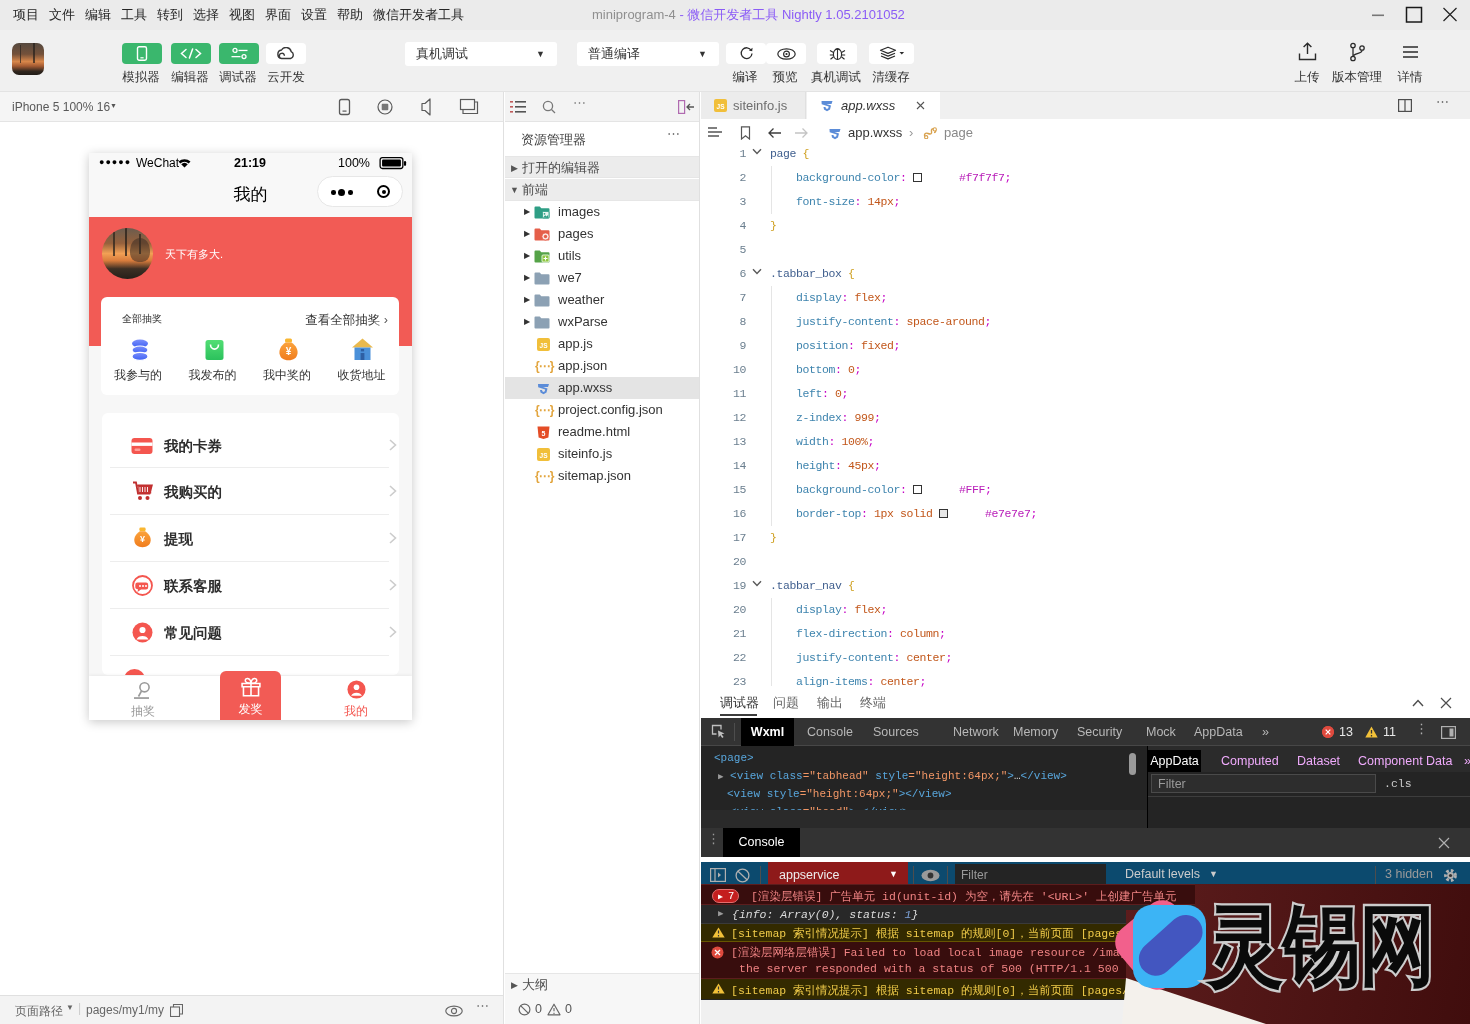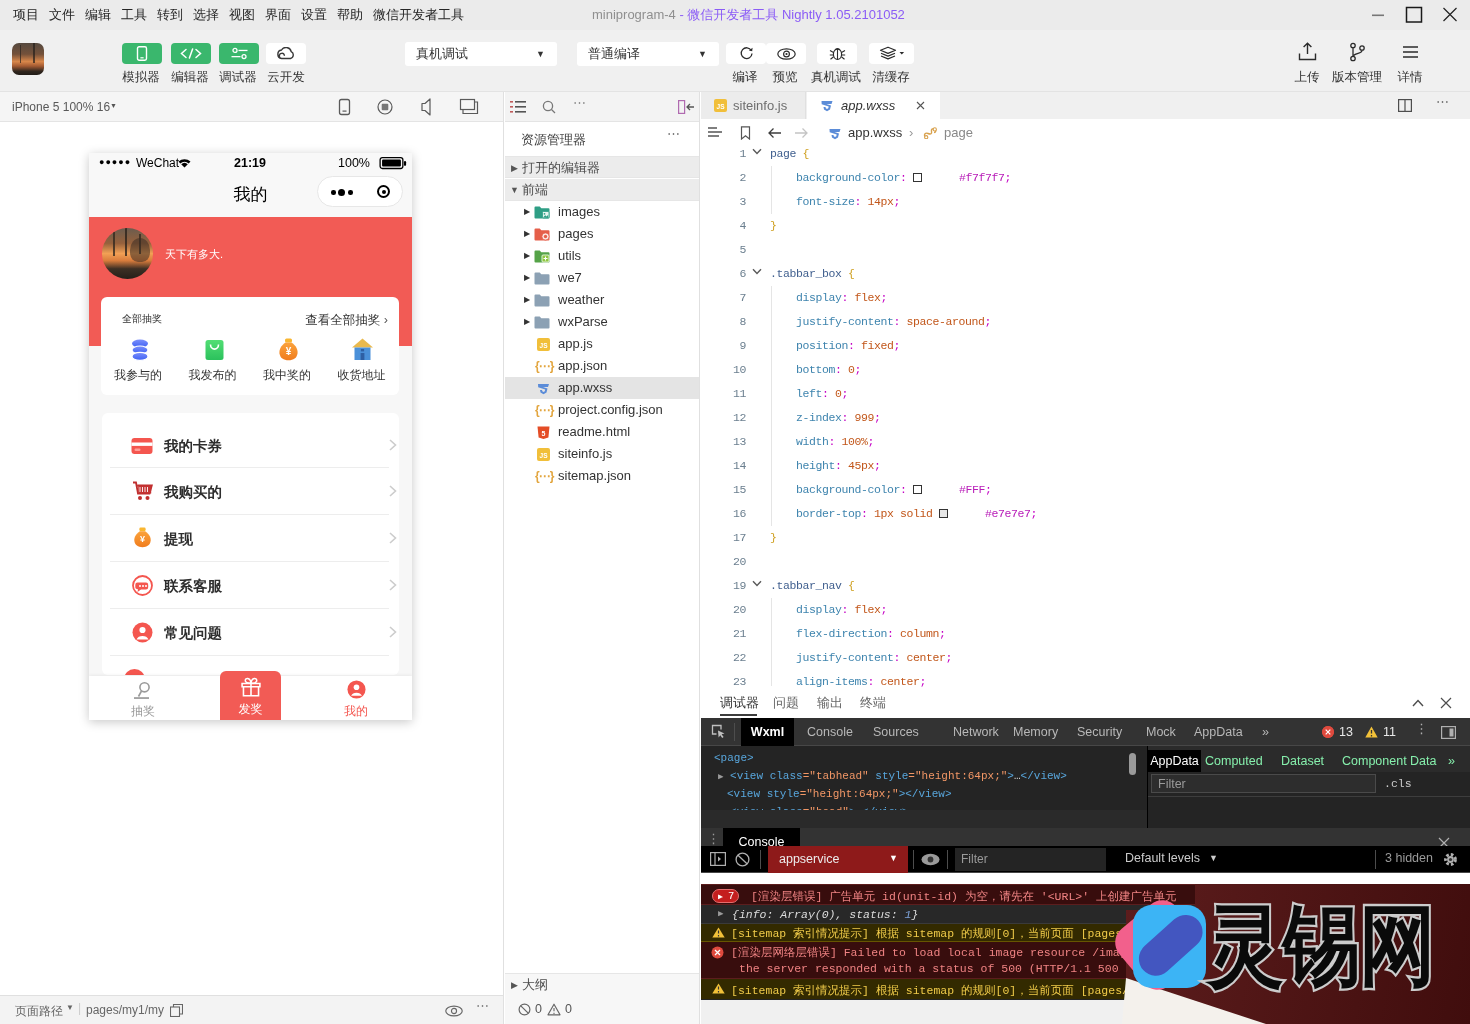--- a/index.html
+++ b/index.html
@@ -77,30 +77,30 @@
 .iguide { position:absolute; left:70px; width:1px; background:#e5e5e5; }
 
 
 #debugger { position:absolute; left:0; top:596px; width:769px; height:336px; }
 #dbgtabs { position:absolute; left:0; top:0; width:100%; height:30px; background:#fff; font-size:13px; color:#666; }
 #dbgtabs .act { color:#333; }
 #devbar { position:absolute; left:0; top:30px; width:100%; height:28px; background:#333333; border-bottom:1px solid #474747; color:#b8b8b8; font-size:12.5px; }
 #elems { position:absolute; left:0; top:58px; width:446px; height:82px; background:#242424; font-family:"Liberation Mono", monospace; font-size:11px; color:#d4d4d4; overflow:hidden; }
 #stylesbar { position:absolute; left:446px; top:58px; width:323px; height:82px; background:#2b2b2b; border-left:1px solid #000; }
 #consolehdr { position:absolute; left:0; top:140px; width:100%; height:29px; background:#333333; color:#ccc; font-size:12.5px; }
-#consolebar { position:absolute; left:0; top:158px; width:100%; height:27px; background:#000000; border-bottom:1px solid #474747;text-decoration:underline; }
+#consolebar { position:absolute; left:0; top:174px; width:100%; height:27px; background:#0c4a6e; border-bottom:1px solid #474747;text-decoration:underline; }
 #consolemsgs { position:absolute; left:0; top:196px; width:100%; height:116px; background:#242424; overflow:hidden; font-family:"Liberation Mono", monospace; font-size:11.5px; }
 .crow { position:relative; width:100%; }
 #rcbottom { position:absolute; left:0; top:312px; width:100%; height:24px; background:#f0f0f0; }
 
 #devbar span { position:absolute; }
 .etag { color:#58a6dc; }
 .eval { color:#f29766; }
 .eq { color:#f29766; }
-.sbt { position:absolute; top:8px; color:#86efac; font-size:12.5px; }
+.sbt { position:absolute; top:8px; color:#f0abfc; font-size:12.5px;margin-left:16px; }
 .cerr { color:#ef8383; font-size:11.5px; white-space:pre; }
 .cwarn { color:#f0cb49; font-size:11.5px; white-space:pre; }
 
 
 #wm { position:absolute; left:0; top:0; width:1470px; height:1024px; pointer-events:none; }
 </style>
 </head>
 <body>
 
 <div id="titlebar">

